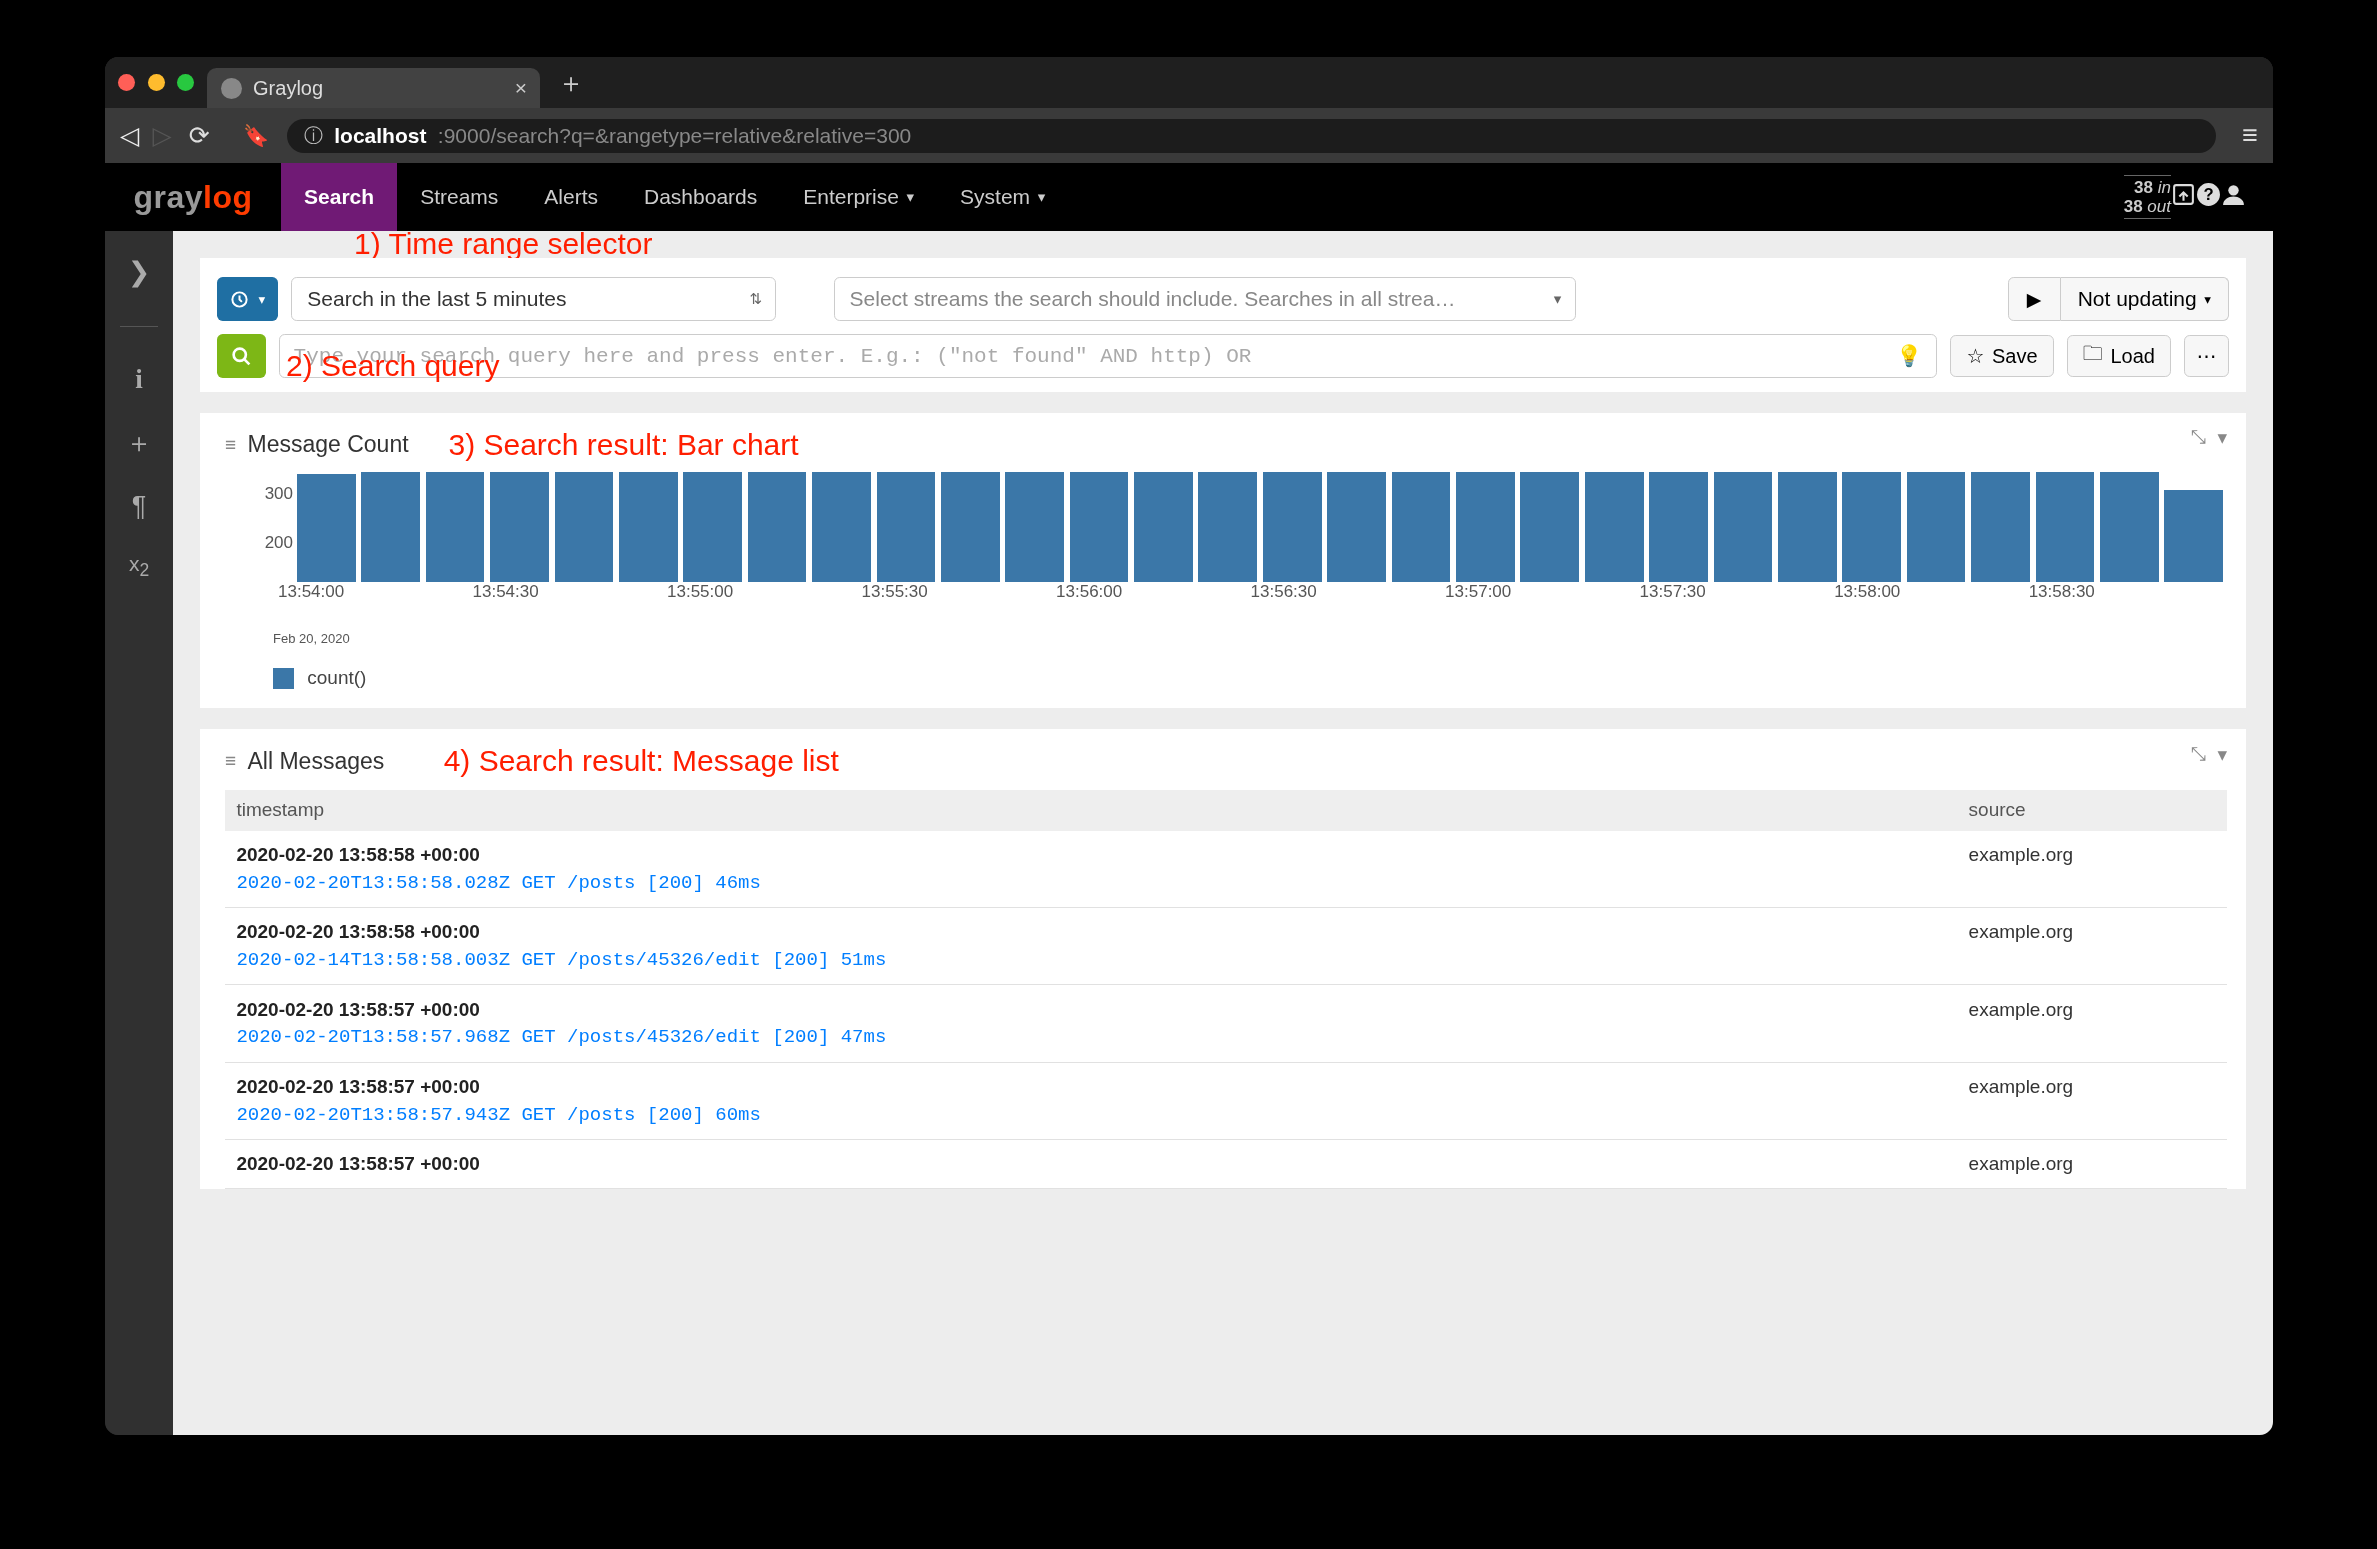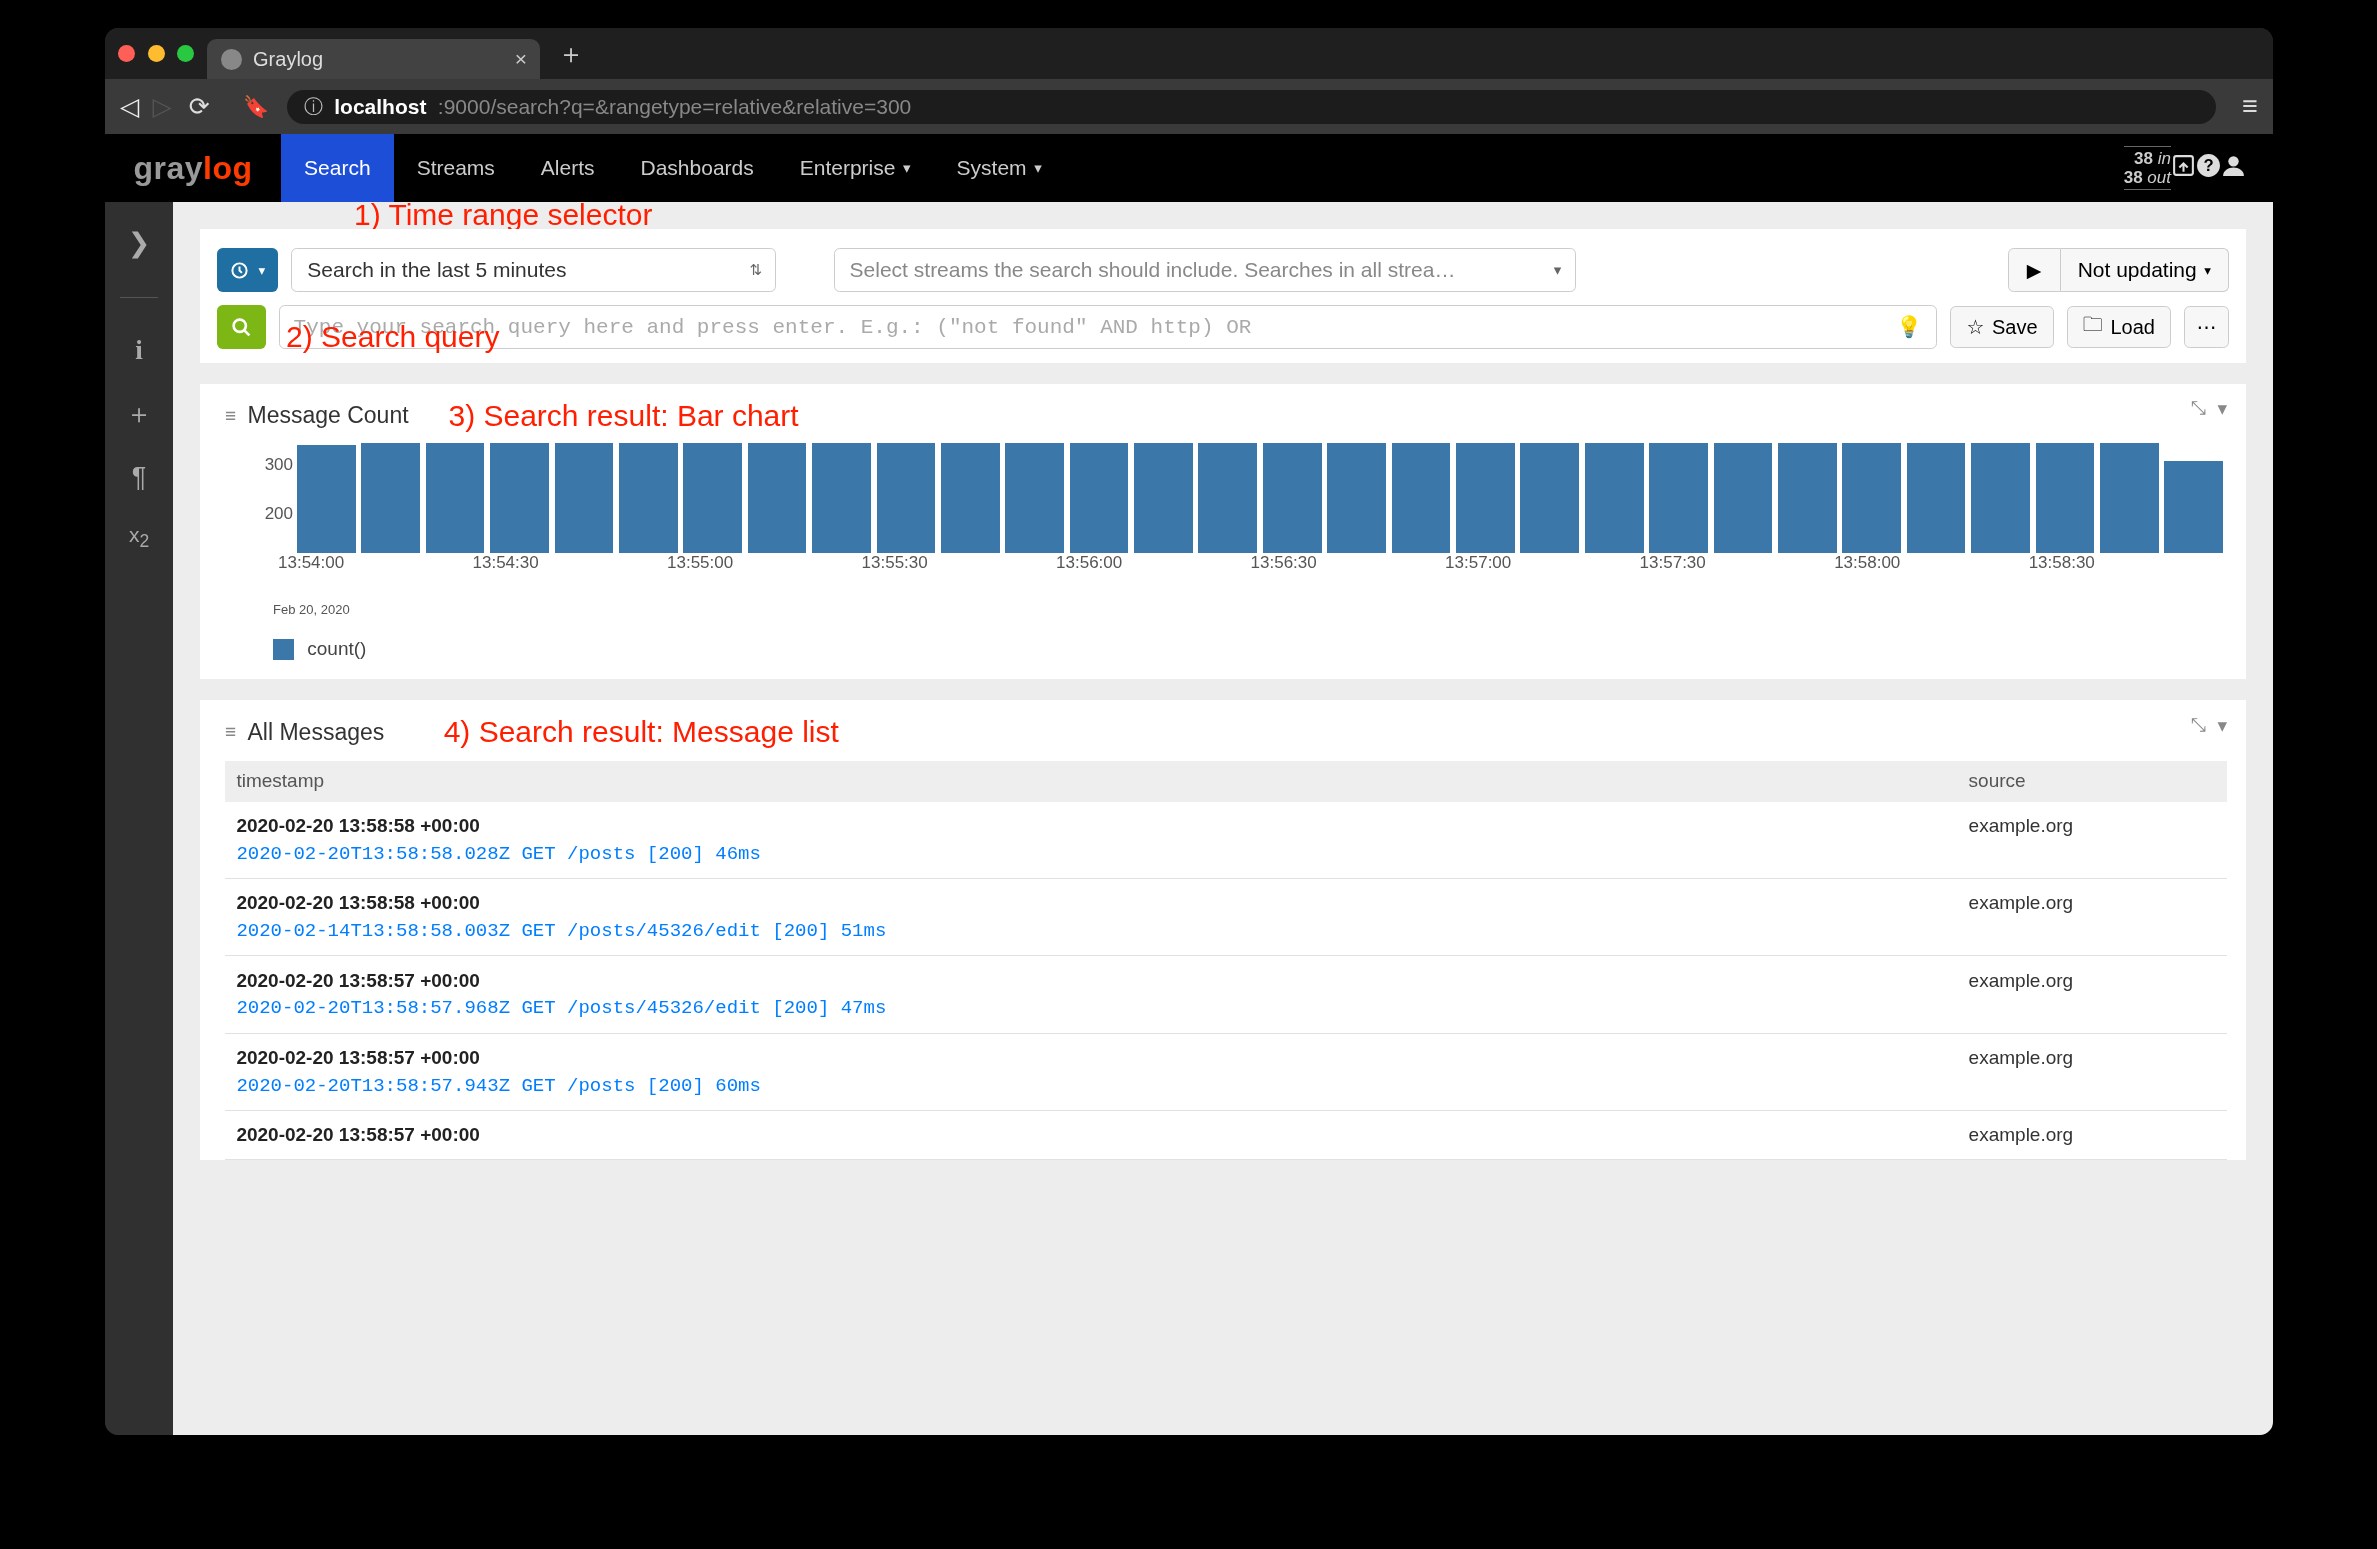--- a/index.html
+++ b/index.html
@@ -23,21 +23,21 @@
     --mono-link:    #007eff;
     --annot:        #ff1e00;
     font-family: -apple-system, BlinkMacSystemFont, "Helvetica Neue", Arial, sans-serif;
   }
   * { box-sizing: border-box; }
   html, body { margin:0; padding:0; background: var(--black); }
   #backdrop {
     width: 2378px;
     height: 1549px;
     background: var(--black);
-    padding: 28px 105px 114px 105px;
+    padding: 57px 105px 114px 105px;
     position: relative;
   }
   .browser-window {
     width: 100%;
     height: 100%;
     border-radius: 13.3px;
     background: var(--dark-chrome);
     display: flex;
     flex-direction: column;
     overflow: hidden;
@@ -114,21 +114,21 @@
   .app-logo b { color: var(--accent-red); }
   .app-nav-items { display:flex; height:100%; }
   .app-nav-items .item {
     display:flex; align-items:center;
     padding: 0 23px;
     font-size:21px;
     color:#ccc;
     gap:7.6px;
     cursor:pointer;
   }
-  .app-nav-items .item.active { background:#1d4ed8; color:#fff; }
+  .app-nav-items .item.active { background:#701a75; color:#fff;font-weight:bold; }
   .caret-down::after { content:" \25BE"; font-size:15px; }
   .app-nav-right {
     margin-left:auto;
     display:flex; align-items:center;
     padding-right: 27px;
   }
   .inout {
     font-size:17px;
     color:#ccc;
     text-align:right;

